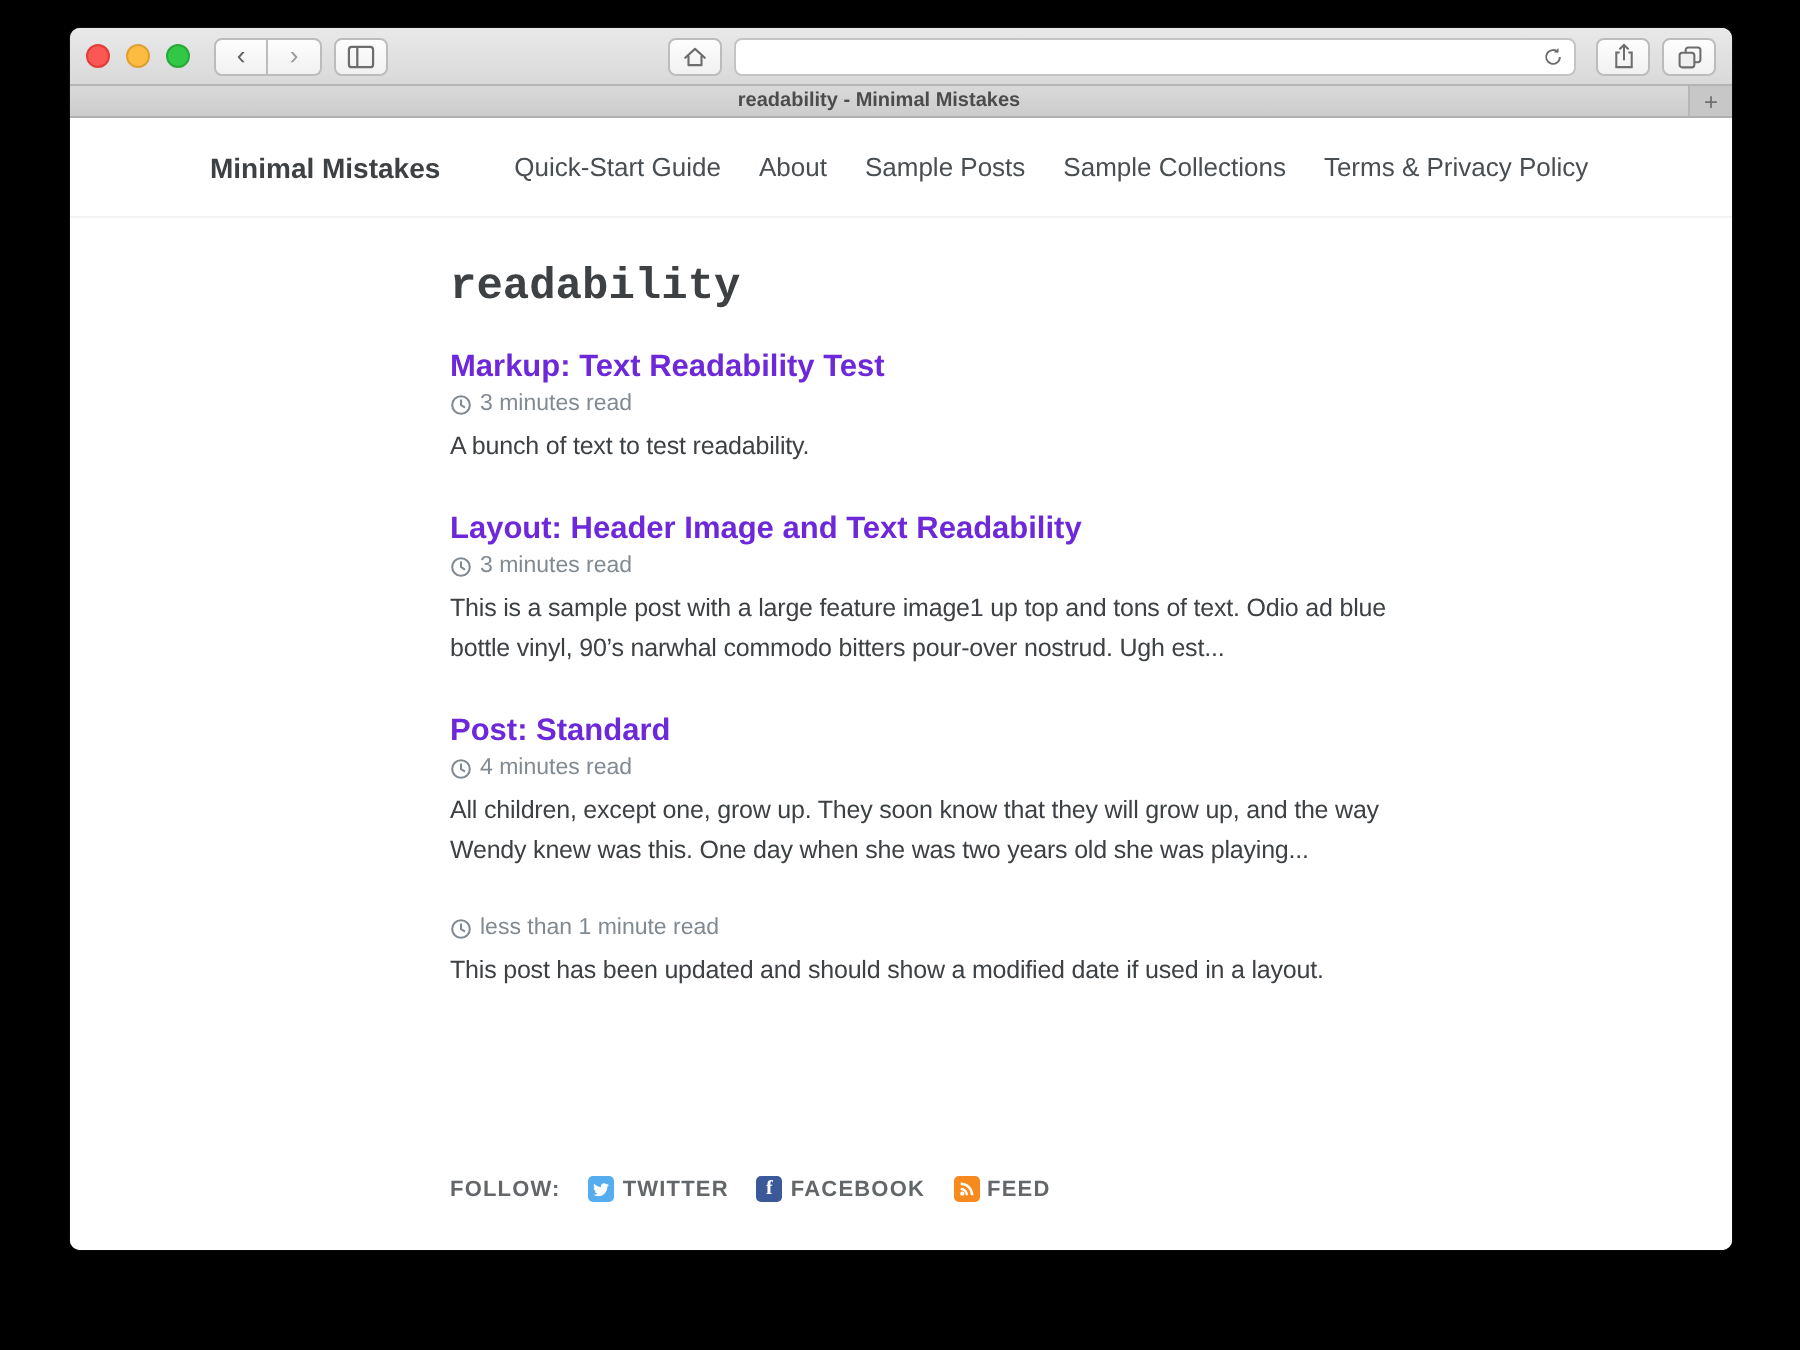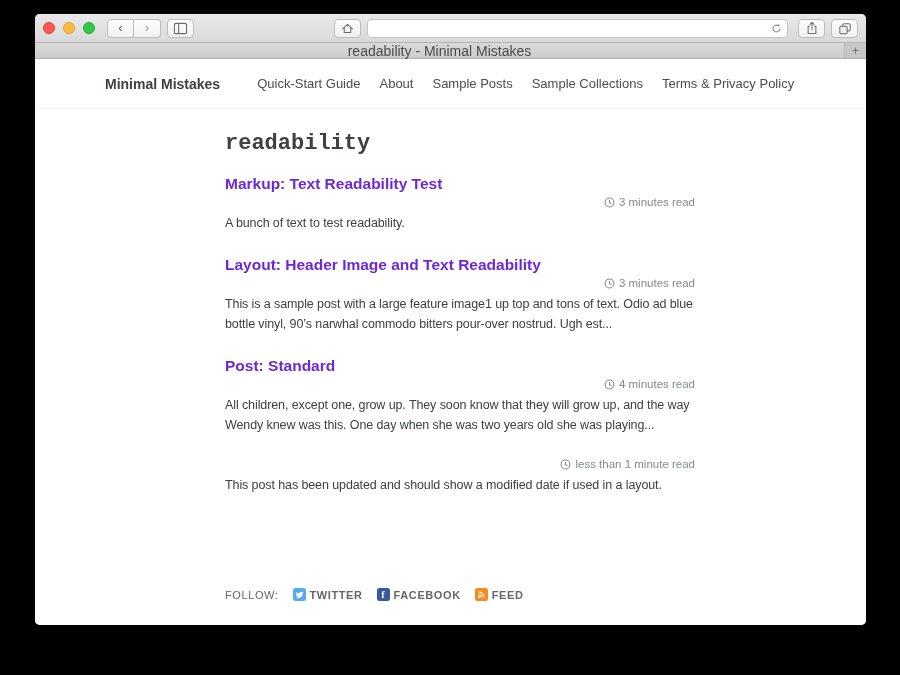--- a/index.html
+++ b/index.html
@@ -62,21 +62,21 @@
   
   .tabbar {
     height:16px;
     background:linear-gradient(#d9d9d9,#cccccc);
     border-bottom:1px solid #b0b0b0;
     display:flex; align-items:stretch;
     position:relative;
   }
   .tab {
     flex:1; display:flex; align-items:center; justify-content:center;
-    font-size:14px; color:#4c4c4c;
+    font-size:10px; color:#4c4c4c;font-weight:bold;
   }
   .newtab-btn {
     width:22px; border-left:1px solid #b6b6b6;
     background:#c7c7c7;
     display:flex; align-items:center; justify-content:center;
     font-size:12px; color:#6f6f6f;
   }
   
   .page { height:566px; background:#fff; overflow:hidden; }
   .masthead {
@@ -86,28 +86,28 @@
   }
   .site-title { font-size:14px; font-weight:700; color:#3d4144; cursor:pointer; }
   .nav { display:flex; margin-left:37px; gap:19px; }
   .nav a { font-size:13px; color:#494e52; text-decoration:none; cursor:pointer; }
   .content { padding:22px 0 0 190px; width:660px; }
   .page-title { font-size:22px; font-weight:700; color:#3d4144; margin-bottom:19px;font-family:Liberation Mono, monospace; }
   .post { width:470px; margin-bottom:23px; }
   .post-title { font-size:15.5px; font-weight:700; color:#6d28d9; margin-bottom:3px; cursor:pointer; }
   .post-meta {
     font-size:11.5px; color:#818a91;
-    display:flex; align-items:center; gap:4px; margin-bottom:5px;justify-content:flex-end;
+    display:flex; align-items:center; gap:4px; margin-bottom:5px;
   }
   .clock-icon { width:11px; height:11px; color:#818a91; }
   .post-excerpt { font-size:12.5px; color:#3d4144; line-height:1.6; letter-spacing:-0.1px; }
   
   .site-footer { padding:70px 0 0 190px; }
   .follow-row { display:flex; align-items:center; gap:14px; }
-  .follow-label { font-size:11px; font-weight:400; color:#646769; letter-spacing:.6px; }
+  .follow-label { font-size:11px; font-weight:700; color:#646769; letter-spacing:.6px; }
   .social-link {
     display:flex; align-items:center; gap:4px;
     font-size:11px; font-weight:700; color:#646769; letter-spacing:.6px;
     text-decoration:none; cursor:pointer;
   }
   .social-badge {
     width:13px; height:13px; border-radius:2.5px;
     display:flex; align-items:center; justify-content:center;
   }
   .social-badge.twitter { background:#55acee; }

